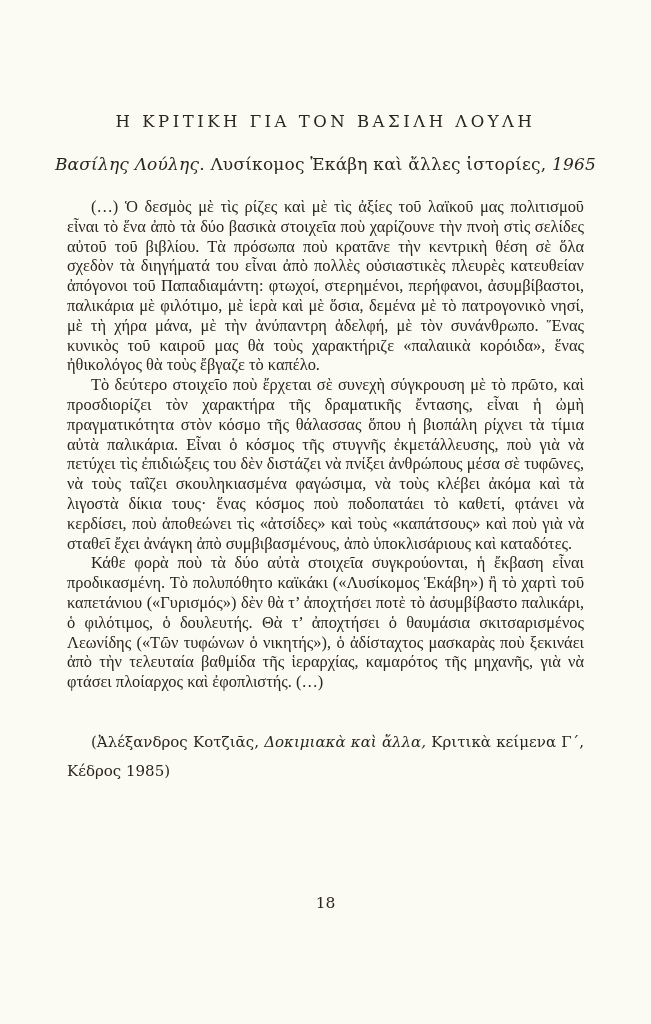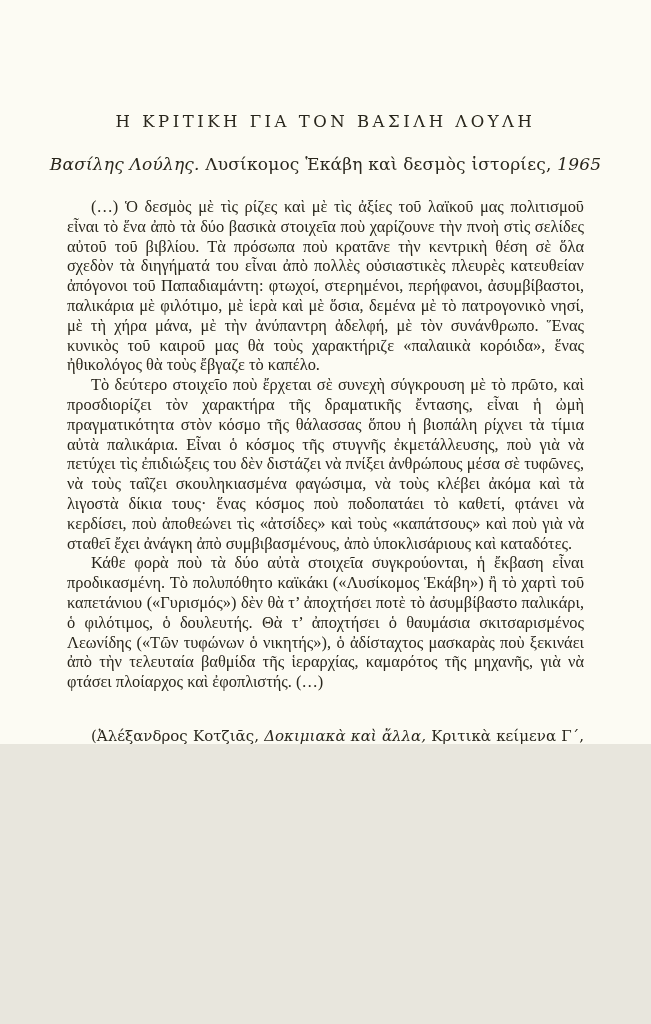--- a/index.html
+++ b/index.html
@@ -3,21 +3,21 @@
 <meta charset="utf-8">
 <style>
   html, body {
     margin: 0;
     padding: 0;
     background: #e8e6dd;
   }
   .scan {
     position: relative;
     width: 651px;
-    height: 744px;
+    height: 1024px;
     margin: 0 auto;
     background: #fcfbf3;
     color: #29261c;
     font-family: "DejaVu Serif", serif;
     overflow: hidden;
   }
   .head {
     padding-top: 112px;
     text-align: center;
   }
@@ -50,41 +50,41 @@
   }
   .par {
     margin: 0;
     text-indent: 24px;
     font-family: Liberation Serif, serif;
   }
   .citation {
     width: 517px;
     margin: 36px auto 11px auto;
     font-size: 15px;
-    line-height: 16px;
+    line-height: 29px;
     text-align: justify;
     text-indent: 24px;
   }
   .pagenum {
     position: absolute;
     left: 0;
     right: 0;
     top: 894px;
     text-align: center;
     font-size: 15.5px;
   }
 </style>
 </head>
 <body>
 
 <div class="scan">
 
   <header class="head">
     <h1 class="title">Η ΚΡΙΤΙΚΗ ΓΙΑ ΤΟΝ ΒΑΣΙΛΗ ΛΟΥΛΗ</h1>
-    <p class="subtitle"><em>Βασίλης Λούλης.</em> <span>Λυσίκομος Ἑκάβη καὶ δεσμὸς ἱστορίες,</span> <em>1965</em></p>
+    <p class="subtitle"><em>Βασίλης Λούλης.</em> <span>Λυσίκομος Ἑκάβη καὶ ἄλλες ἱστορίες,</span> <em>1965</em></p>
   </header>
 
   <main class="bodytext">
     <p class="par">(…) Ὁ δεσμὸς μὲ τὶς ρίζες καὶ μὲ τὶς ἀξίες τοῦ λαϊκοῦ μας πολιτισμοῦ εἶναι τὸ ἕνα ἀπὸ τὰ δύο βασικὰ στοιχεῖα ποὺ χαρίζουνε τὴν πνοὴ στὶς σελίδες αὐτοῦ τοῦ βιβλίου. Τὰ πρόσωπα ποὺ κρατᾶνε τὴν κεντρικὴ θέση σὲ ὅλα σχεδὸν τὰ διηγήματά του εἶναι ἀπὸ πολλὲς οὐσιαστικὲς πλευρὲς κατευθείαν ἀπόγονοι τοῦ Παπαδιαμάντη: φτωχοί, στερημένοι, περήφανοι, ἀσυμβίβαστοι, παλικάρια μὲ φιλότιμο, μὲ ἱερὰ καὶ μὲ ὅσια, δεμένα μὲ τὸ πατρογονικὸ νησί, μὲ τὴ χήρα μάνα, μὲ τὴν ἀνύπαντρη ἀδελφή, μὲ τὸν συνάνθρωπο. Ἕνας κυνικὸς τοῦ καιροῦ μας θὰ τοὺς χαρακτήριζε «παλαιικὰ κορόιδα», ἕνας ἠθικολόγος θὰ τοὺς ἔβγαζε τὸ καπέλο.</p>
     <p class="par">Τὸ δεύτερο στοιχεῖο ποὺ ἔρχεται σὲ συνεχὴ σύγκρουση μὲ τὸ πρῶτο, καὶ προσδιορίζει τὸν χαρακτήρα τῆς δραματικῆς ἔντασης, εἶναι ἡ ὠμὴ πραγματικότητα στὸν κόσμο τῆς θάλασσας ὅπου ἡ βιοπάλη ρίχνει τὰ τίμια αὐτὰ παλικάρια. Εἶναι ὁ κόσμος τῆς στυγνῆς ἐκμετάλλευσης, ποὺ γιὰ νὰ πετύχει τὶς ἐπιδιώξεις του δὲν διστάζει νὰ πνίξει ἀνθρώπους μέσα σὲ τυφῶνες, νὰ τοὺς ταΐζει σκουληκιασμένα φαγώσιμα, νὰ τοὺς κλέβει ἀκόμα καὶ τὰ λιγοστὰ δίκια τους· ἕνας κόσμος ποὺ ποδοπατάει τὸ καθετί, φτάνει νὰ κερδίσει, ποὺ ἀποθεώνει τὶς «ἀτσίδες» καὶ τοὺς «καπάτσους» καὶ ποὺ γιὰ νὰ σταθεῖ ἔχει ἀνάγκη ἀπὸ συμβιβασμένους, ἀπὸ ὑποκλισάριους καὶ καταδότες.</p>
     <p class="par">Κάθε φορὰ ποὺ τὰ δύο αὐτὰ στοιχεῖα συγκρούονται, ἡ ἔκβαση εἶναι προδικασμένη. Τὸ πολυπόθητο καϊκάκι («Λυσίκομος Ἑκάβη») ἢ τὸ χαρτὶ τοῦ καπετάνιου («Γυρισμός») δὲν θὰ τ’ ἀποχτήσει ποτὲ τὸ ἀσυμβίβαστο παλικάρι, ὁ φιλότιμος, ὁ δουλευτής. Θὰ τ’ ἀποχτήσει ὁ θαυμάσια σκιτσαρισμένος Λεωνίδης («Τῶν τυφώνων ὁ νικητής»), ὁ ἀδίσταχτος μασκαρὰς ποὺ ξεκινάει ἀπὸ τὴν τελευταία βαθμίδα τῆς ἱεραρχίας, καμαρότος τῆς μηχανῆς, γιὰ νὰ φτάσει πλοίαρχος καὶ ἐφοπλιστής. (…)</p>
   </main>
 
   <p class="citation"><span>(Ἀλέξανδρος Κοτζιᾶς,</span> <em>Δοκιμιακὰ καὶ ἄλλα,</em> <span>Κριτικὰ κείμενα Γ´, Κέδρος 1985)</span></p>
 

